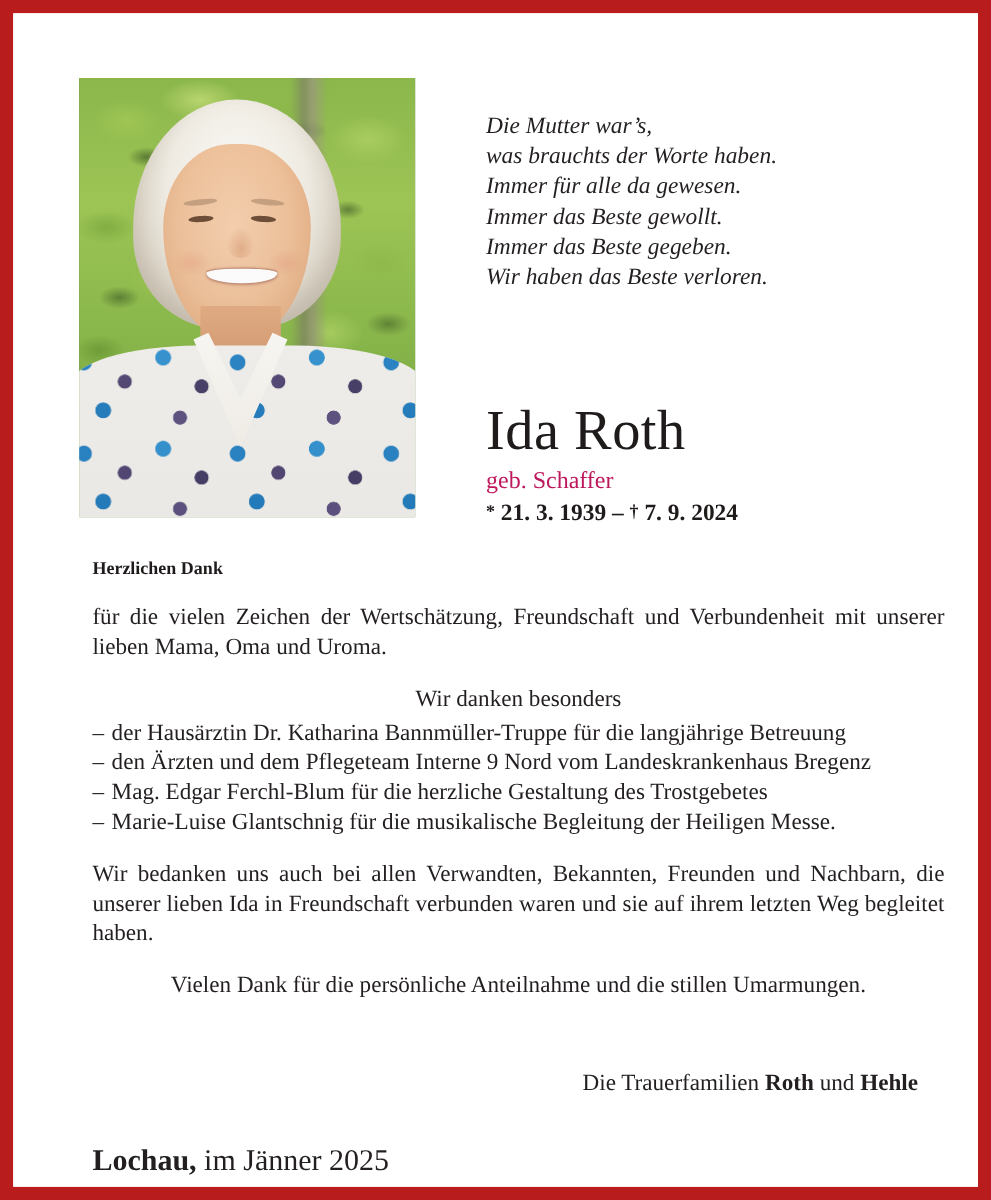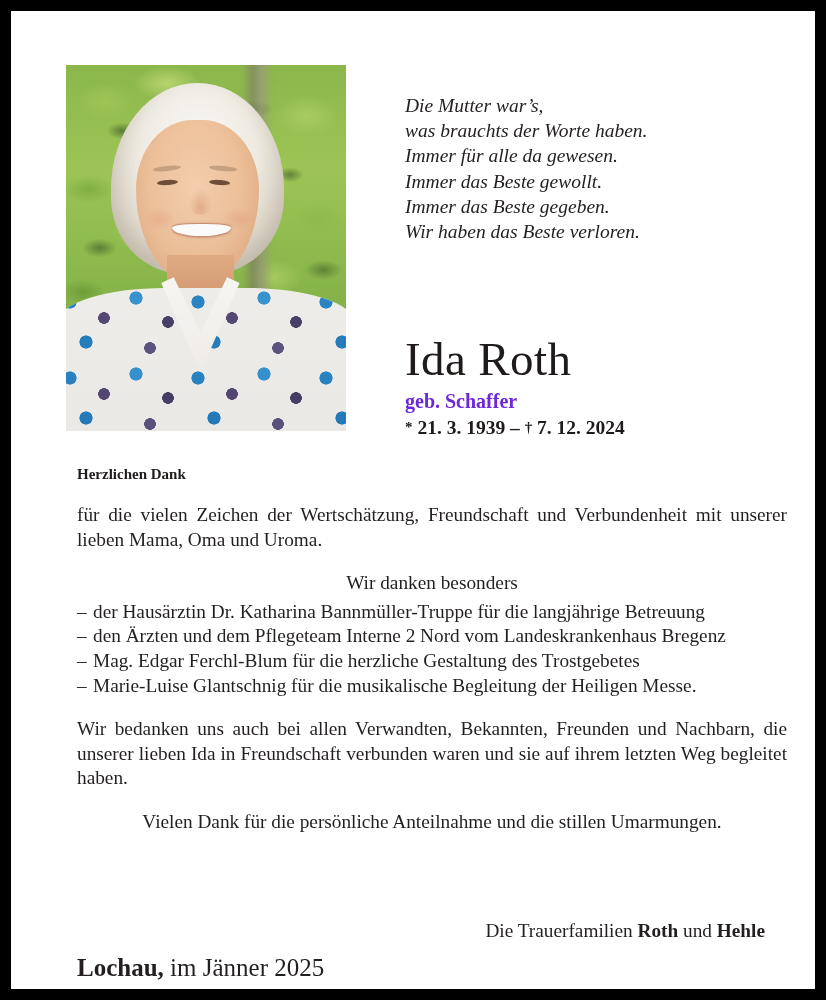--- a/index.html
+++ b/index.html
@@ -6,21 +6,21 @@
     margin: 0;
     padding: 0;
     background: #ffffff;
   }
   .page {
     position: relative;
     width: 826px;
     height: 1000px;
     background: #ffffff;
     box-sizing: border-box;
-    border: 11px solid #000000;
+    border: 11px solid #b91c1c;
     overflow: hidden;
     font-family: "Liberation Serif", "DejaVu Serif", serif;
     color: #231f20;
   }
   .inner {
     position: absolute;
     left: 0; top: 0; right: 0; bottom: 0;
     background: #ffffff;
   }
 
@@ -221,23 +221,23 @@
   .deceased-name {
     font-size: 47px;
     line-height: 52px;
     letter-spacing: 0.4px;
     font-weight: 400;
     color: #1e1b1a;
   }
   .maiden-name {
     font-size: 20px;
     line-height: 25px;
-    font-weight: bold;
+    font-weight: normal;
     margin-top: 4px;
-    color: #6d28d9;
+    color: #be185d;
   }
   .life-dates {
     font-size: 19.5px;
     line-height: 24px;
     font-weight: bold;
     margin-top: 1px;
     color: #1e1b1a;
   }
   .life-dates .sym { font-size: 15px; vertical-align: 2px; }
 
@@ -280,21 +280,21 @@
     position: absolute;
     left: 0;
     top: 0;
   }
   .list-intro { margin-bottom: 4px; }
 
   
   .families {
     position: absolute;
     right: 50px;
-    top: 908px;
+    top: 880px;
     font-size: 19.3px;
     line-height: 24px;
     color: #231f20;
     white-space: nowrap;
   }
   .families b { font-weight: bold; }
   .place-date {
     position: absolute;
     left: 66px;
     top: 945px;
@@ -347,34 +347,34 @@
     </div>
 
     <div class="name-block">
       <div class="deceased-name">Ida Roth</div>
       <div class="maiden-name">geb. Schaffer</div>
       <div class="life-dates">
         <span class="sym">*</span>
         <span>21. 3. 1939</span>
         <span>–</span>
         <span class="sym">†</span>
-        <span>7. 12. 2024</span>
+        <span>7. 9. 2024</span>
       </div>
     </div>
 
     <div class="thanks-heading">Herzlichen Dank</div>
 
     <div class="body">
       <p class="para">für die vielen Zeichen der Wertschätzung, Freundschaft und Verbundenheit mit unserer lieben Mama, Oma und Uroma.</p>
 
       <p class="para no-justify list-intro">Wir danken besonders</p>
 
       <ul class="thanks-list">
         <li>der Hausärztin Dr. Katharina Bannmüller-Truppe für die langjährige Betreuung</li>
-        <li>den Ärzten und dem Pflegeteam Interne 2 Nord vom Landeskrankenhaus Bregenz</li>
+        <li>den Ärzten und dem Pflegeteam Interne 9 Nord vom Landeskrankenhaus Bregenz</li>
         <li>Mag. Edgar Ferchl-Blum für die herzliche Gestaltung des Trostgebetes</li>
         <li>Marie-Luise Glantschnig für die musikalische Begleitung der Heiligen Messe.</li>
       </ul>
 
       <p class="para">Wir bedanken uns auch bei allen Verwandten, Bekannten, Freunden und Nachbarn, die unserer lieben Ida in Freundschaft verbunden waren und sie auf ihrem letzten Weg begleitet haben.</p>
 
       <p class="para no-justify">Vielen Dank für die persönliche Anteilnahme und die stillen Umarmungen.</p>
     </div>
 
     <div class="families">

